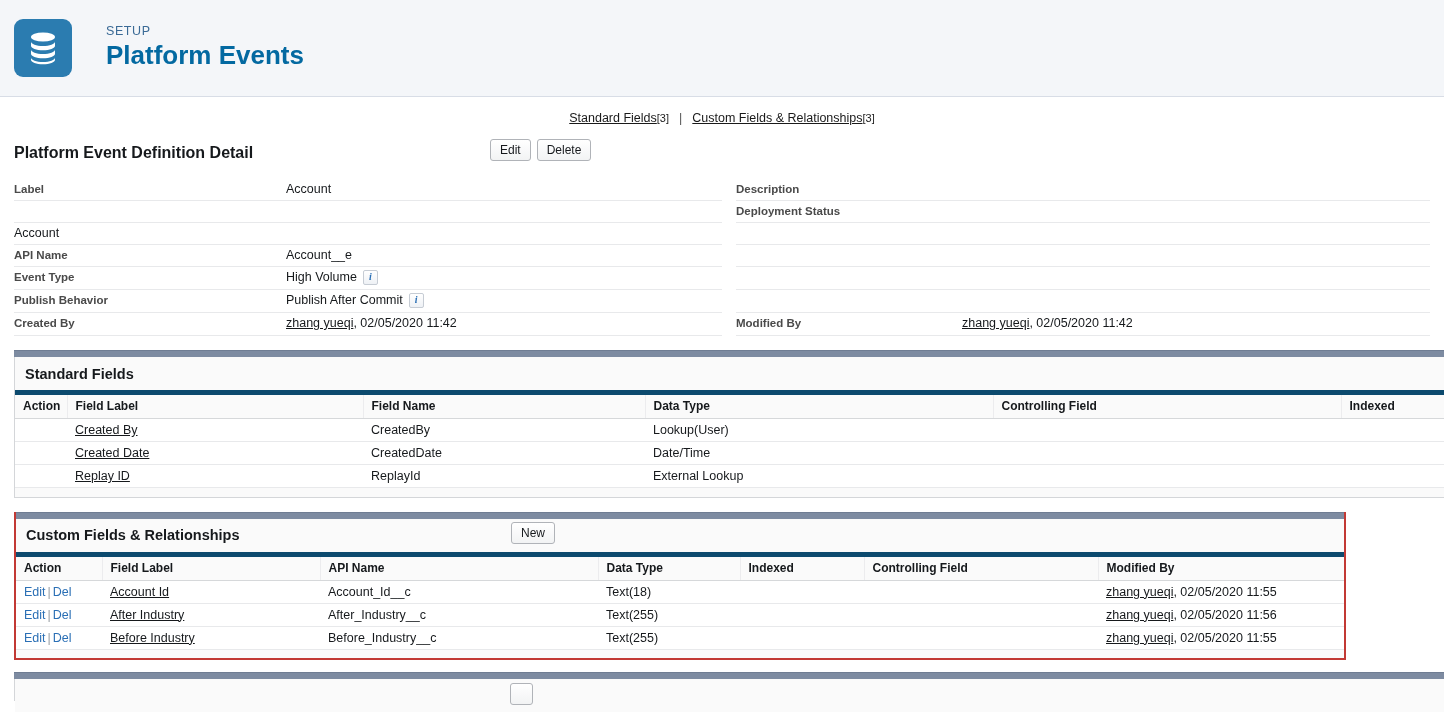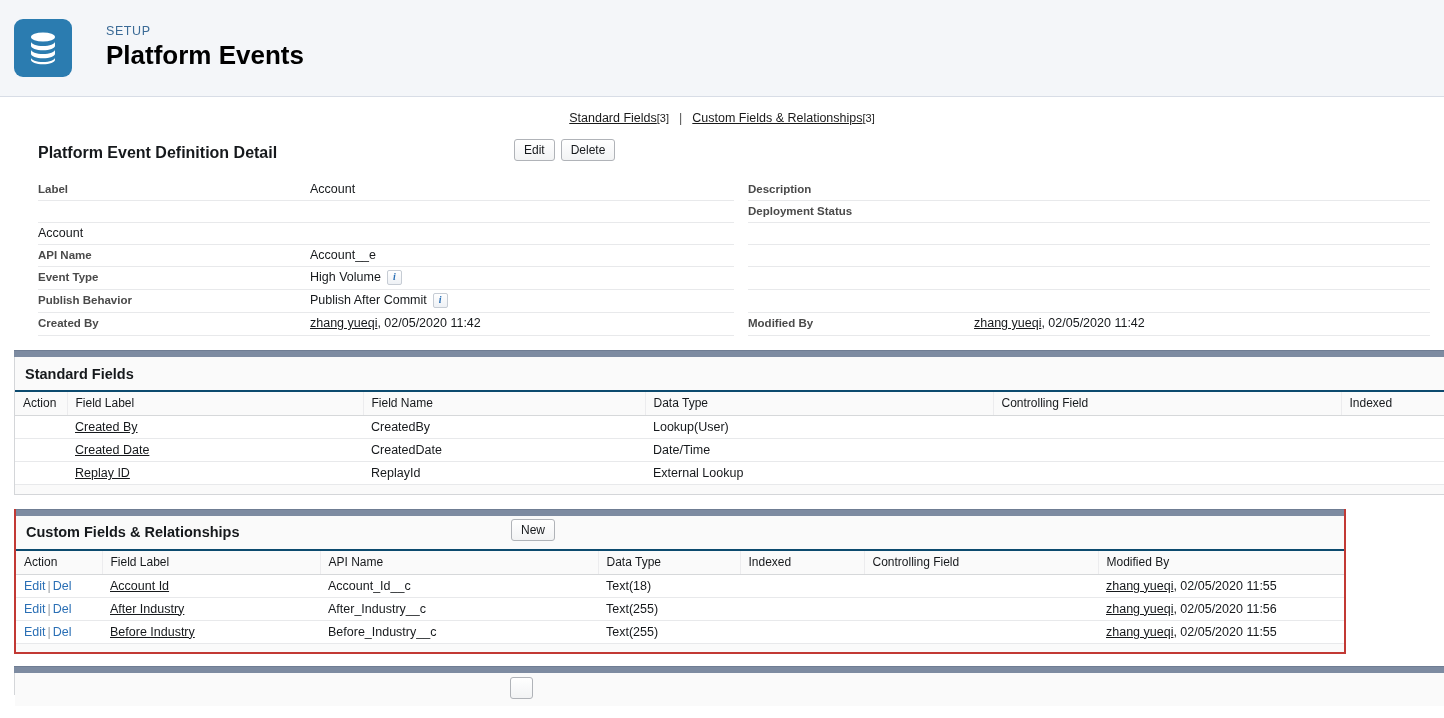--- a/index.html
+++ b/index.html
@@ -34,40 +34,40 @@
   .header-eyebrow {
     font-size: 12.5px;
     letter-spacing: 0.6px;
     color: #3a6a96;
     margin-bottom: 3px;
     line-height: 1.1;
   }
   .header-title {
     font-size: 26px;
     font-weight: bold;
-    color: #000000;
+    color: #0369a1;
     line-height: 1.15;
   }
 
   
   .jump-links {
     text-align: center;
     padding: 14px 0 10px 0;
     font-size: 12.5px;
     color: #222;
   }
   .jump-links a {
     color: #1a1a1a;
     text-decoration: underline;
   }
   .jump-count { font-size: 11px; color: #222; }
   .jump-sep { padding: 0 10px; color: #555; }
 
   
-  .detail-wrap { padding: 0 14px; margin-left: 24px; }
+  .detail-wrap { padding: 0 14px; }
   .detail-head {
     position: relative;
     height: 36px;
     display: flex;
     align-items: center;
   }
   .detail-title {
     font-size: 16px;
     font-weight: bold;
     color: #16191c;
@@ -178,26 +178,26 @@
     top: 3px;
   }
 
   table.rel {
     width: 100%;
     border-collapse: collapse;
     font-size: 12.5px;
   }
   table.rel th {
     text-align: left;
-    font-weight: normal;
+    font-weight: bold;
     color: #16191c;
     font-size: 12px;
     padding: 4px 6px 5px 8px;
     background: #fafafa;
-    border-top: 2px solid #0c4a6e;
+    border-top: 5px solid #0c4a6e;
     border-bottom: 1px solid #d6d8da;
     white-space: nowrap;
   }
   table.rel th + th { border-left: 1px solid #ececee; }
   table.rel td {
     padding: 4px 6px 4px 8px;
     border-bottom: 1px solid #e8e9eb;
     color: #16191c;
     vertical-align: top;
     white-space: nowrap;

